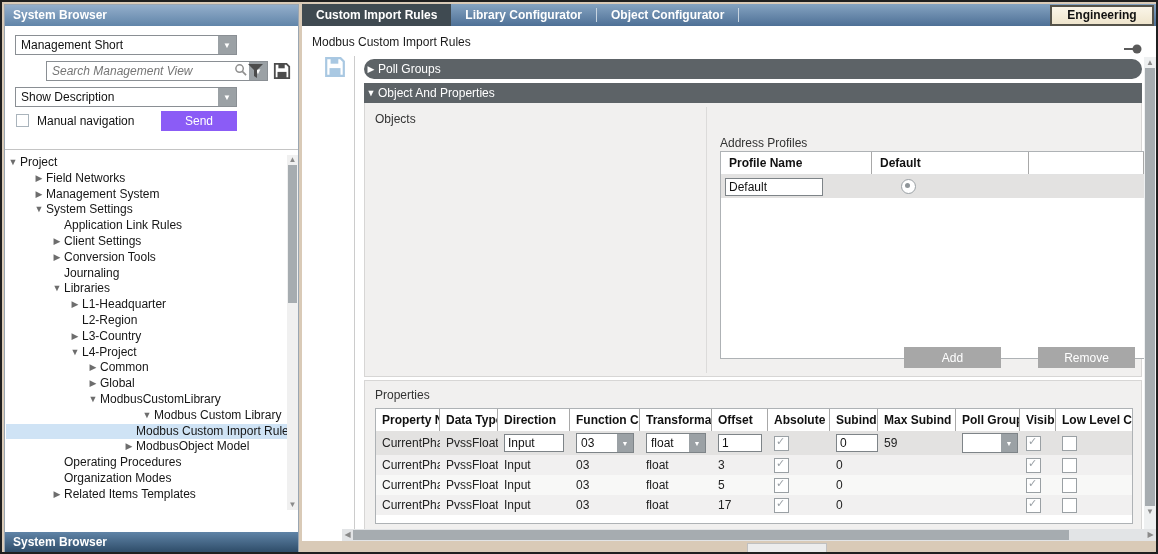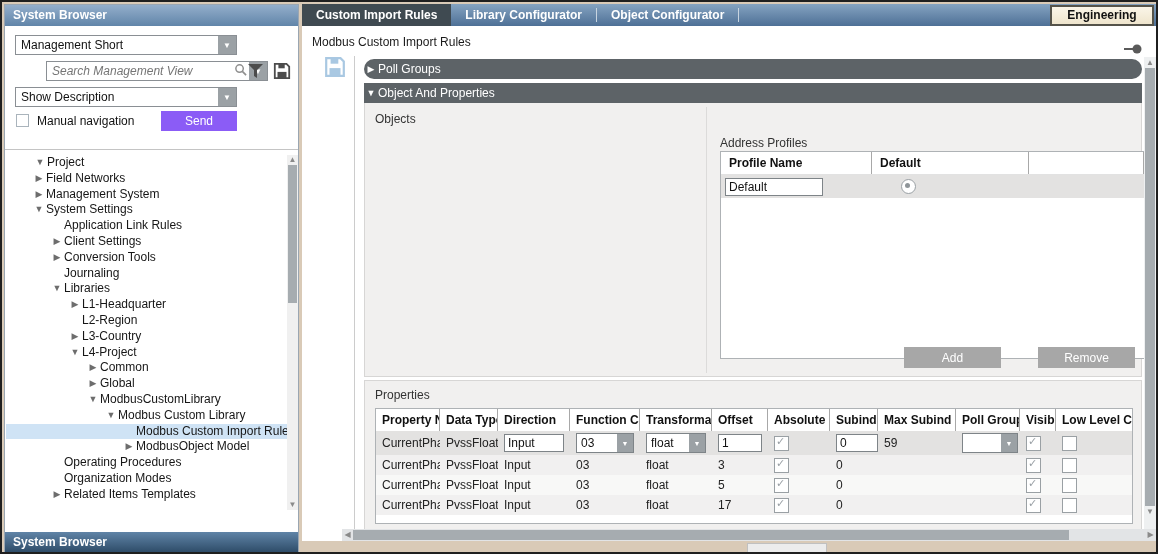--- a/index.html
+++ b/index.html
@@ -15,22 +15,22 @@
   .searchbox input{flex:1;border:0;outline:0;font-size:12px;font-style:italic;color:#9a9a9a;padding-left:5px;font-family:"Liberation Sans",sans-serif;background:transparent;}
   .sendbtn{background:#8b5cf6;color:#fff;border:0;font-size:12px;font-family:"Liberation Sans",sans-serif;}
   .cbox{width:13px;height:13px;border:1px solid #aab4bc;background:#fff;display:inline-block;}
   
   #tree{left:1px;top:150px;width:282px;height:356px;overflow:hidden;}
   .ti{height:15.8px;line-height:15.8px;font-size:12px;color:#161616;white-space:nowrap;display:flex;align-items:center;}
   .ti.sel{background:#cfe3f5;}
   .arr{display:inline-block;width:14px;font-size:9px;color:#6d6d6d;text-align:center;flex:0 0 14px;}
   .arr.exp::before{content:"▼";}
   .arr.col::before{content:"▶";}
-  .l0{margin-left:27px;}.l1{padding-left:26px;}.l2{padding-left:44px;}.l3{padding-left:62px;}
-  .l4{padding-left:80px;}.l5{padding-left:98px;}.l6{padding-left:116px;}
+  .l0{}.l1{padding-left:26px;}.l2{padding-left:44px;}.l3{padding-left:62px;}
+  .l4{padding-left:80px;}.l5{padding-left:98px;margin-left:36px;}.l6{padding-left:116px;}
   .sbar-v{background:#f0f0f0;}
   .sb-thumb{background:#a6acb0;}
   .sb-arrow{color:#8a8a8a;font-size:8px;text-align:center;line-height:10px;}
   #rvBar{left:0;top:505px;width:293px;height:21px;background:linear-gradient(#dde8f2,#a6bed5);color:#fdfdfd;font-size:12px;font-weight:bold;line-height:21px;padding-left:8px;text-shadow:0 1px 1px #8aa4bc;}
   #sbBar{left:0;top:527px;width:293px;height:21px;background:linear-gradient(#6084a7,#2c4a66);color:#fff;font-size:12px;font-weight:bold;line-height:21px;padding-left:8px;}
   
   #rightPanel{left:300px;top:2px;width:854px;height:537px;background:#fff;}
   #tabStrip{left:0;top:0;width:100%;height:22px;background:linear-gradient(#85a3c1,#4e7096);display:flex;}
   .tab{height:22px;line-height:22px;color:#fff;font-size:12px;font-weight:bold;padding:0 14px;white-space:nowrap;}
   .tab.active{background:#3f4a51;}

